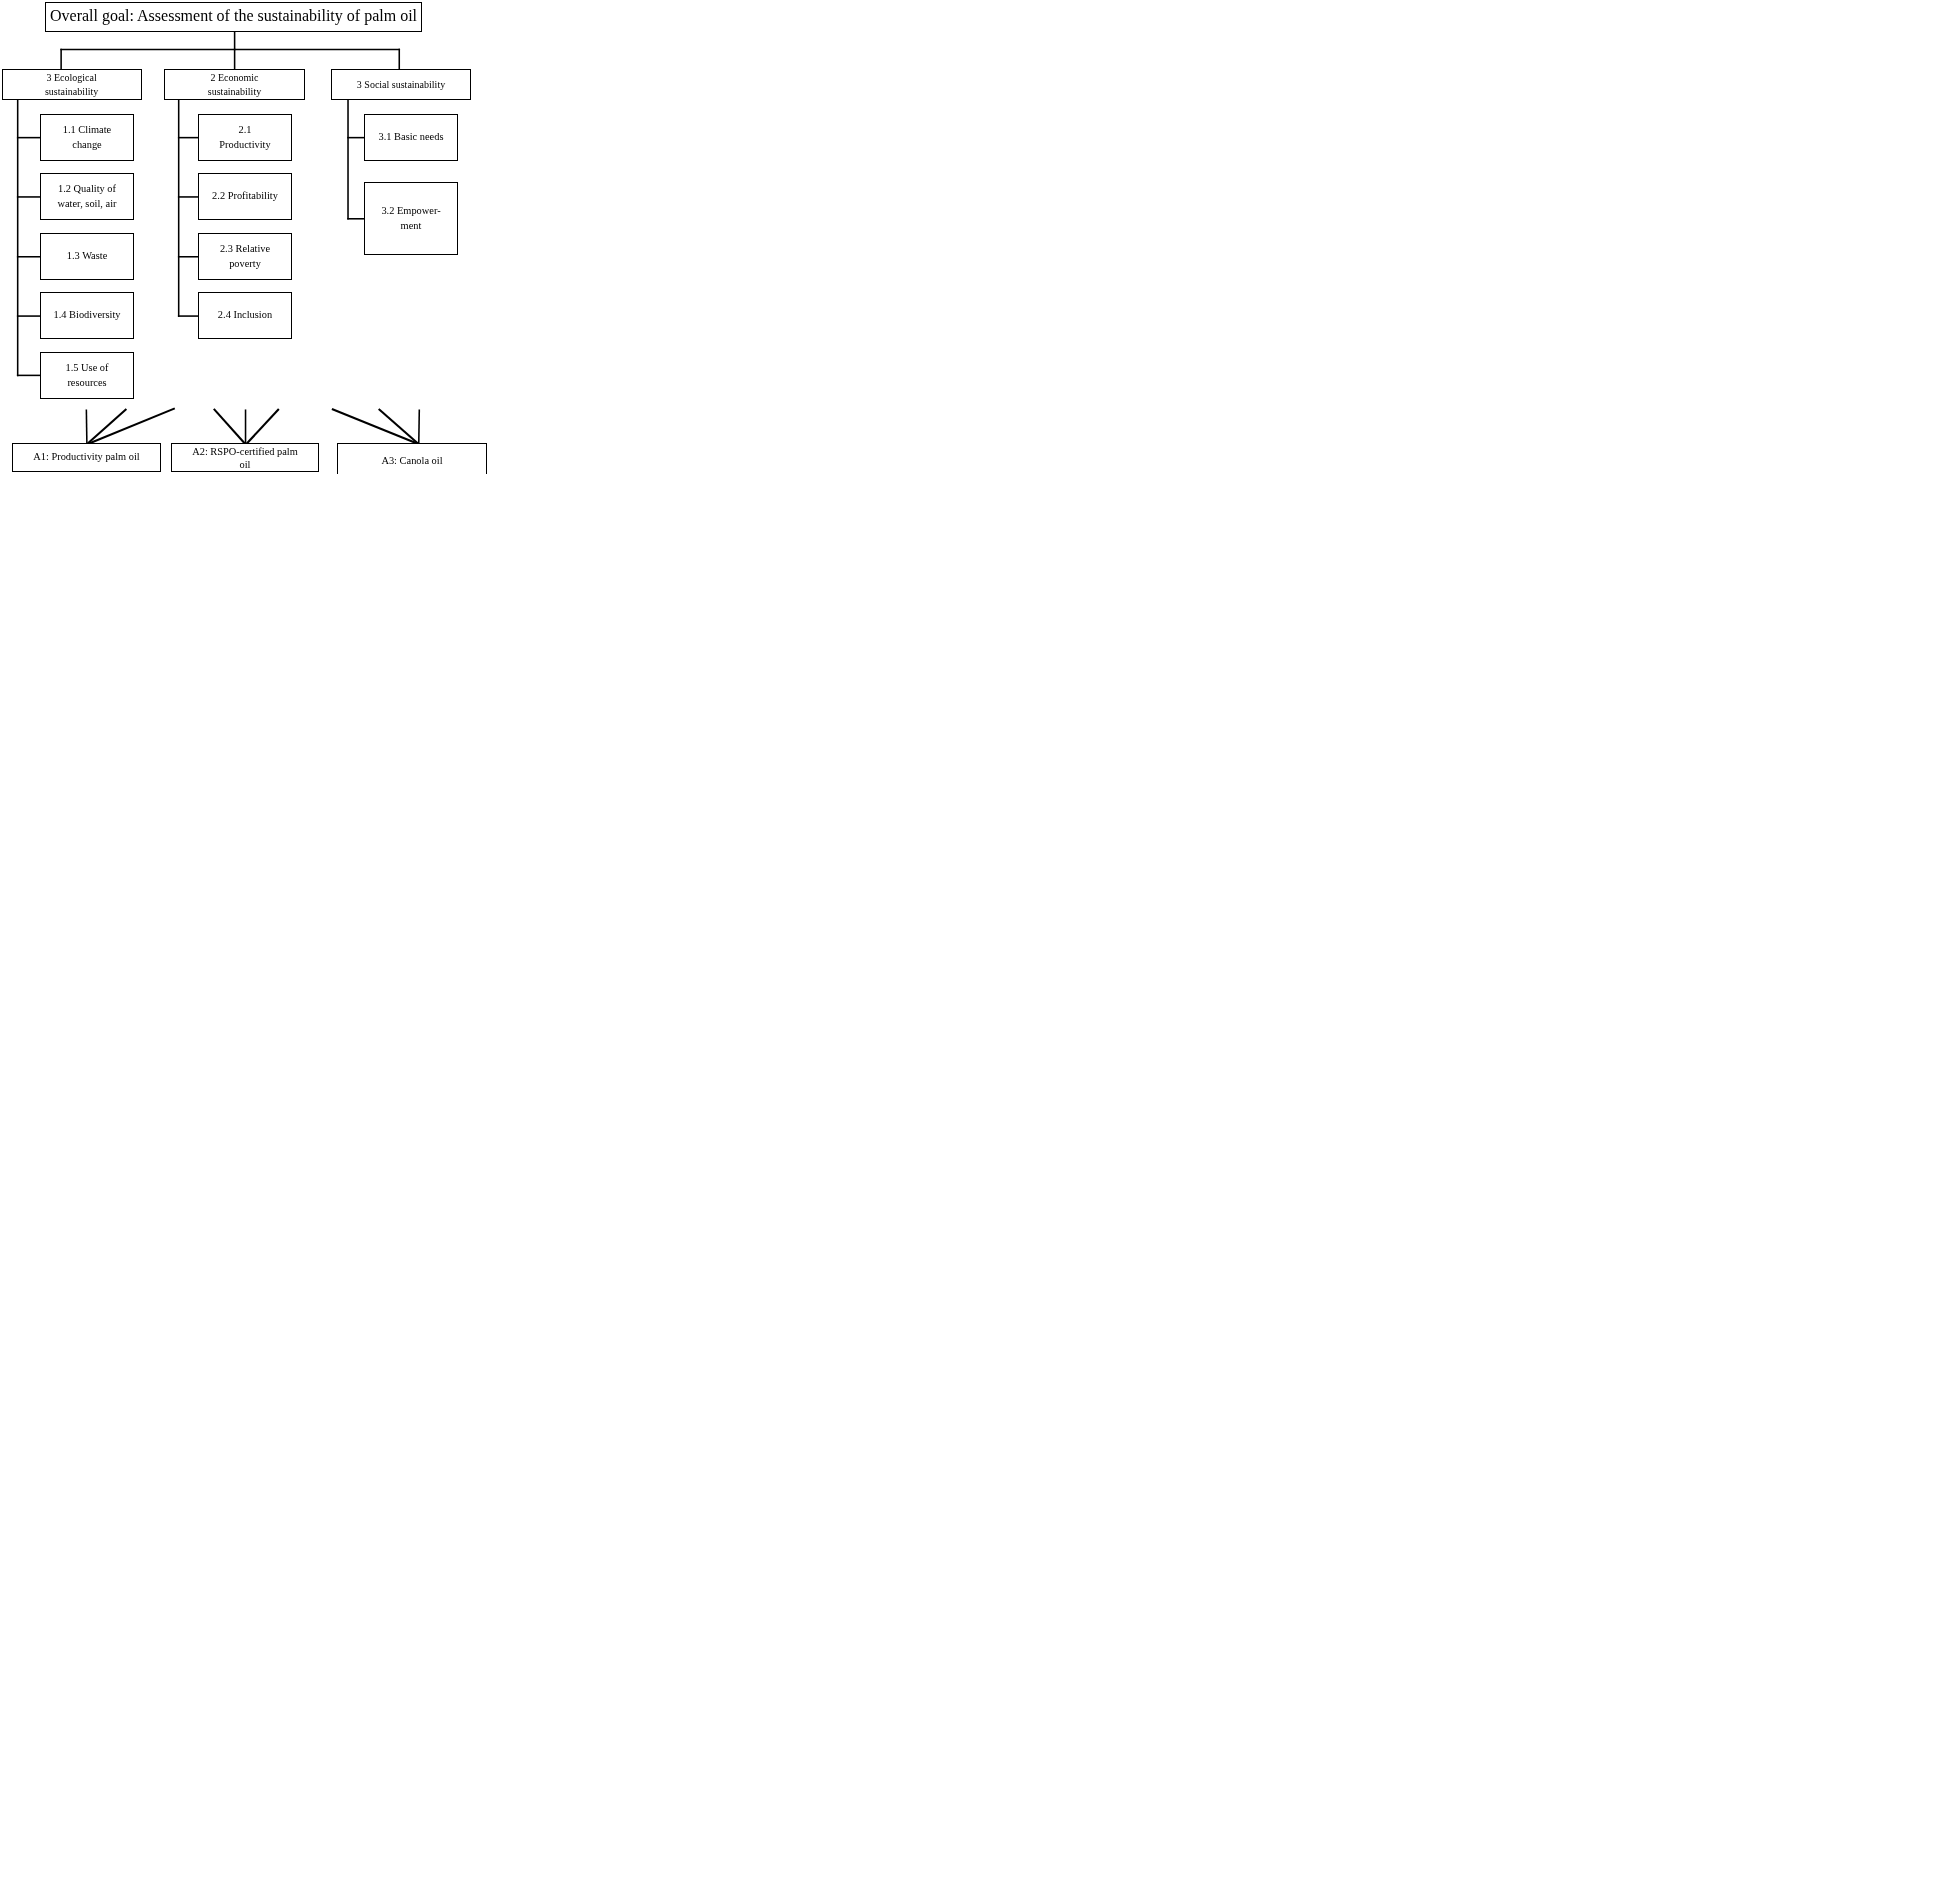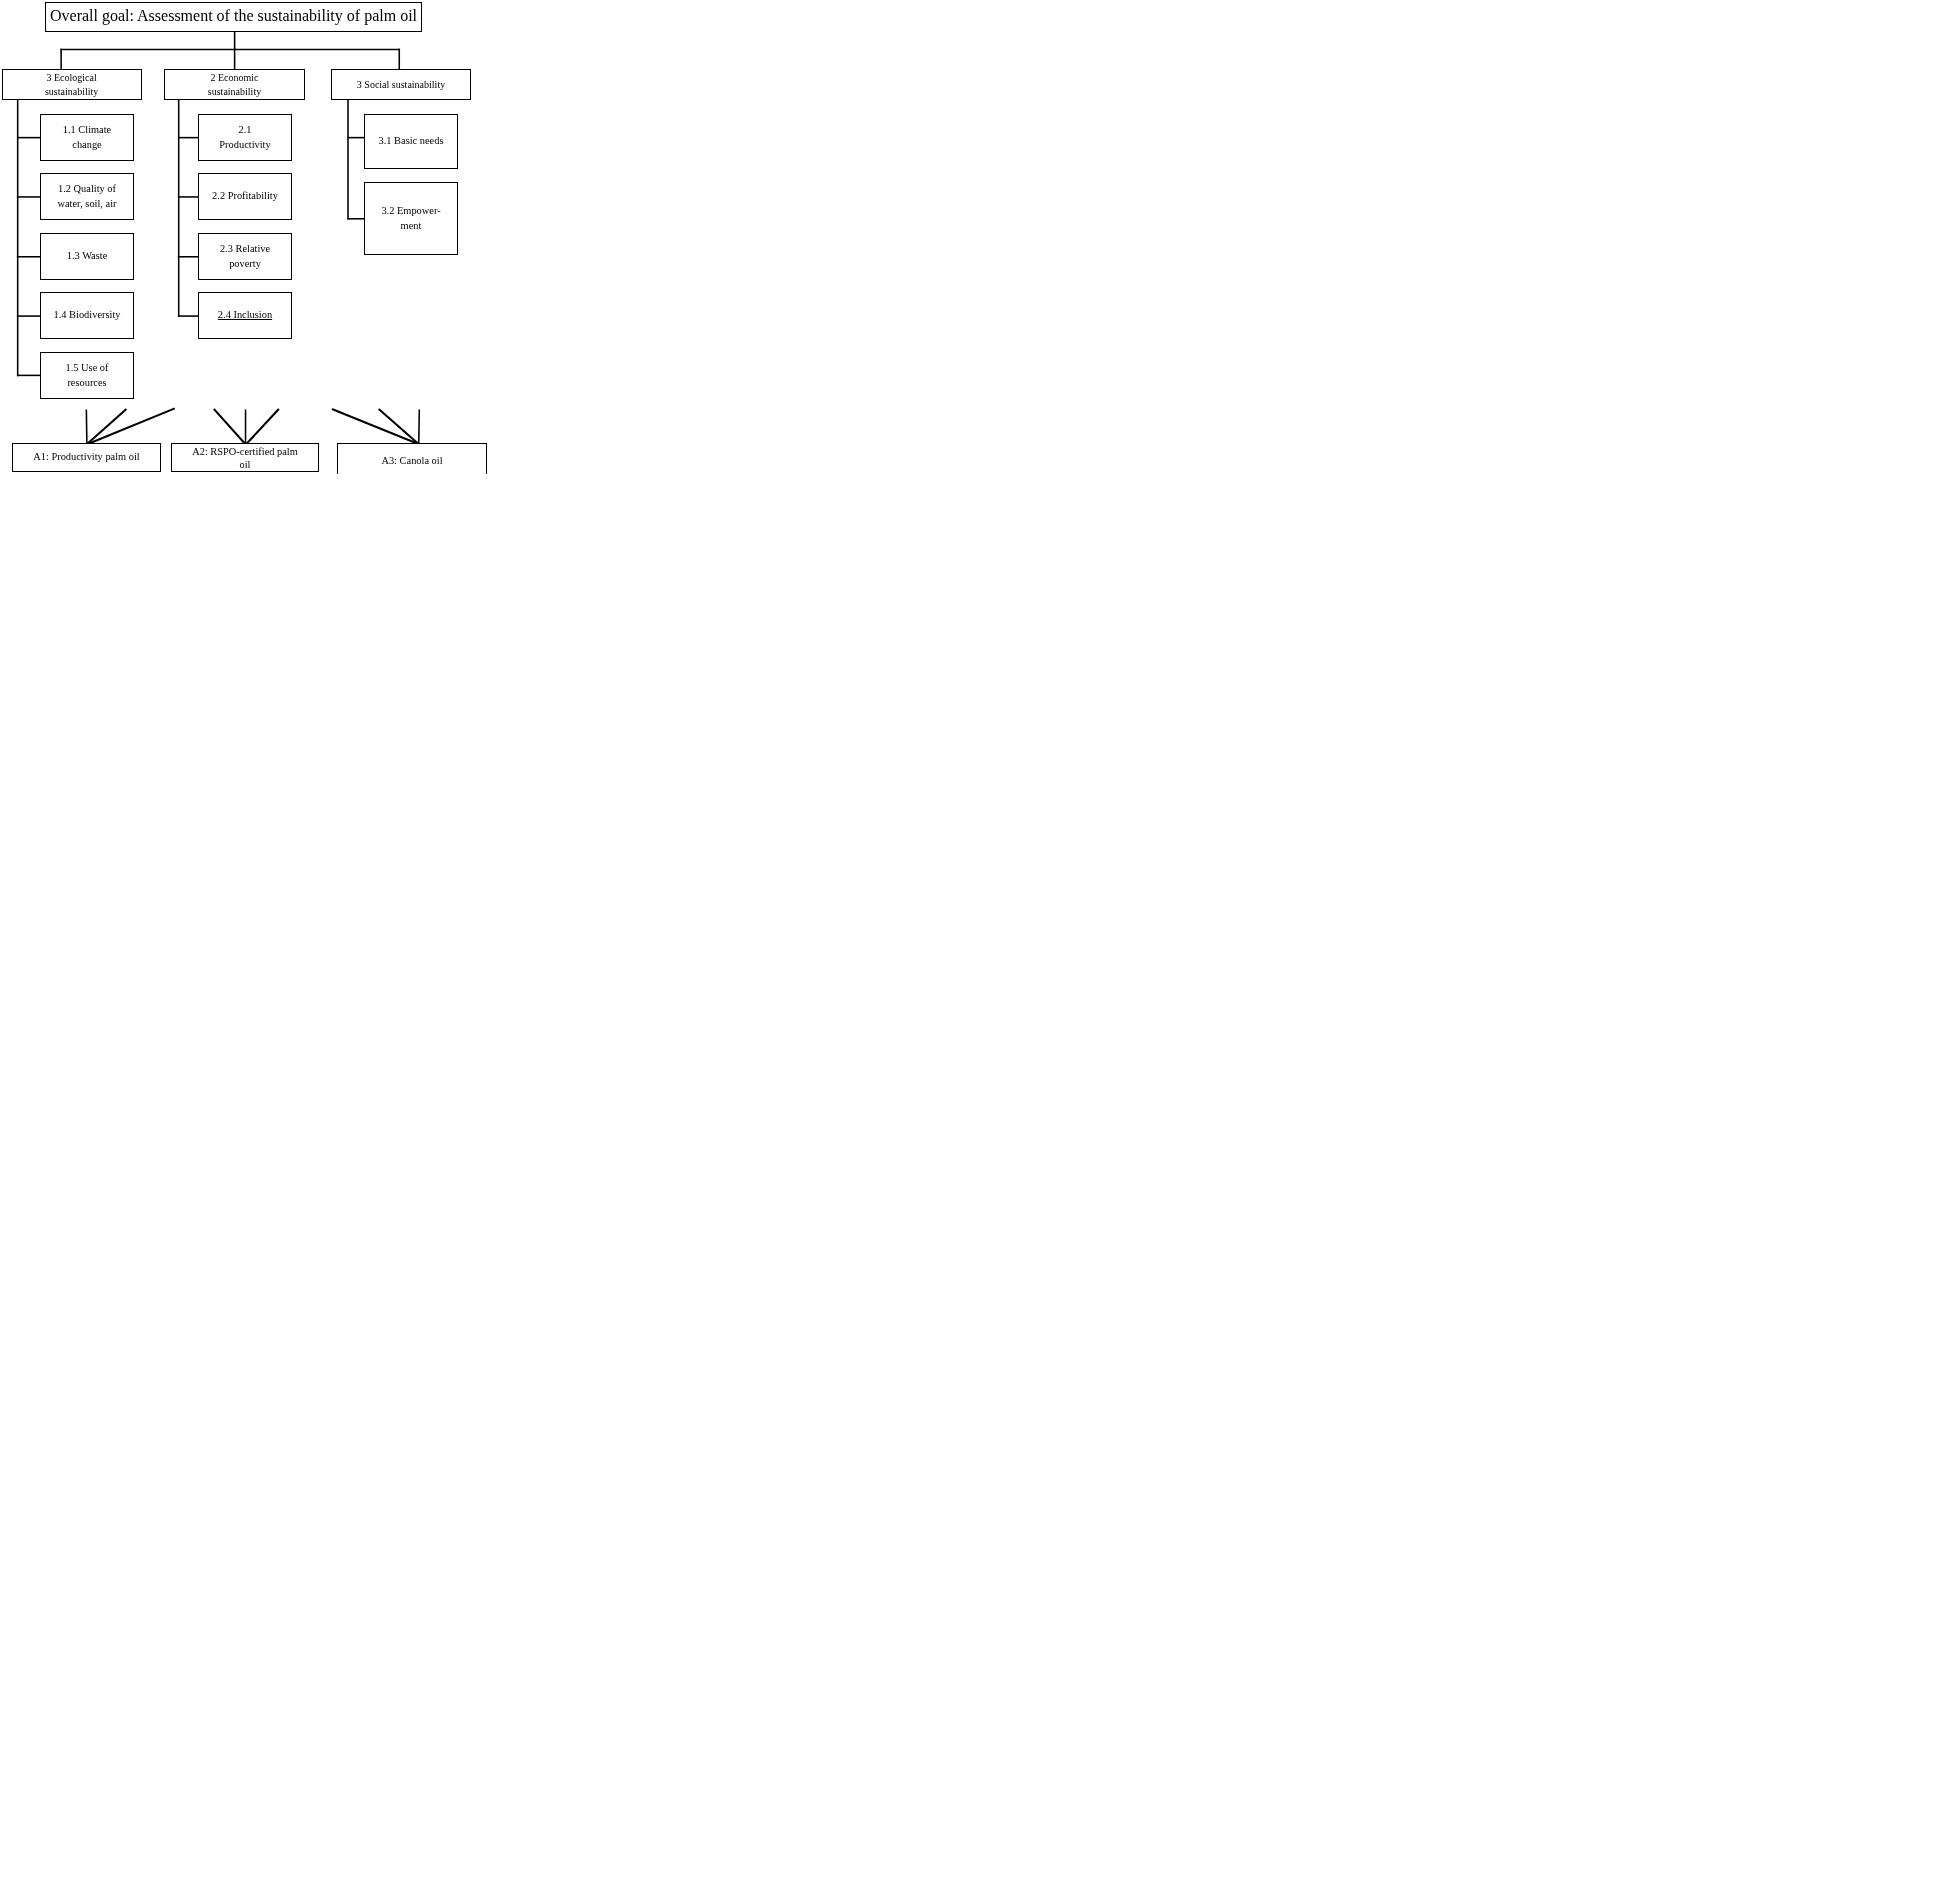--- a/index.html
+++ b/index.html
@@ -122,25 +122,25 @@
     <span class="ln">2.1</span>
     <span class="ln">Productivity</span>
   </div>
   <div class="box sub" style="left:198px; top:173px; width:94px; height:47px;">
     <span class="ln">2.2 Profitability</span>
   </div>
   <div class="box sub" style="left:198px; top:233px; width:94px; height:47px;">
     <span class="ln">2.3 Relative</span>
     <span class="ln">poverty</span>
   </div>
-  <div class="box sub" style="left:198px; top:292px; width:94px; height:47px;text-decoration:underline;">
+  <div class="box sub" style="left:198px; top:292px; width:94px; height:47px;">
     <span class="ln">2.4 Inclusion</span>
   </div>
 
-  <div class="box sub" style="left:364px; top:114px; width:94px; height:55px;">
+  <div class="box sub" style="left:364px; top:114px; width:94px; height:47px;">
     <span class="ln">3.1 Basic needs</span>
   </div>
   <div class="box sub" style="left:364px; top:182px; width:94px; height:73px;">
     <span class="ln">3.2 Empower-</span>
     <span class="ln">ment</span>
   </div>
 
   <div class="box alt" style="left:12px; top:443px; width:149px; height:29px;">
     <span class="ln">A1: Productivity palm oil</span>
   </div>

